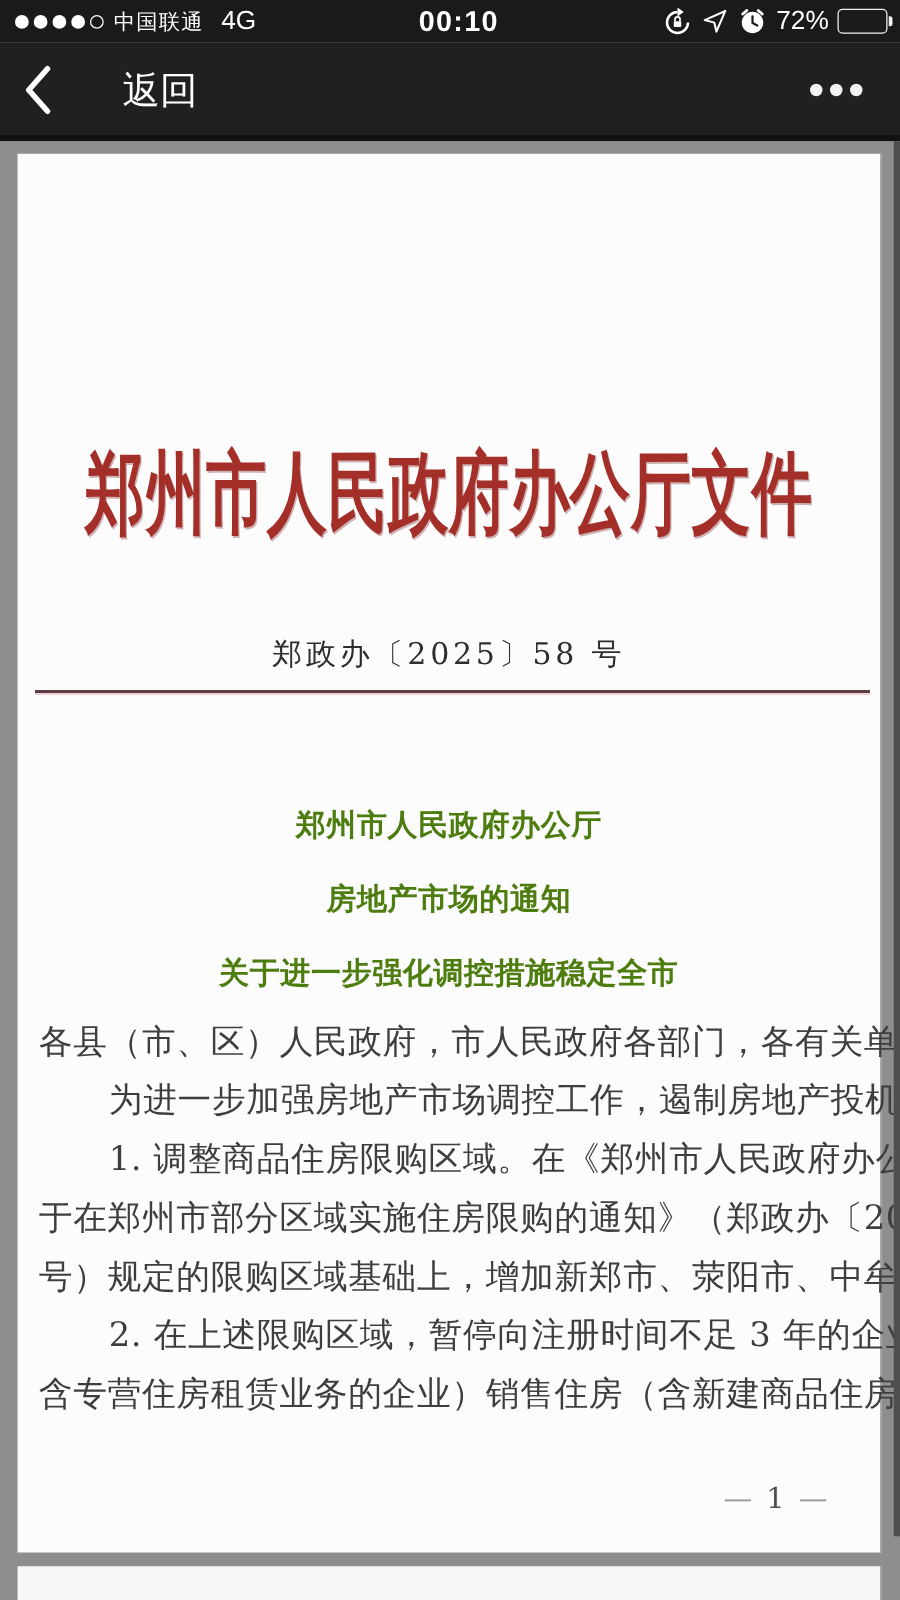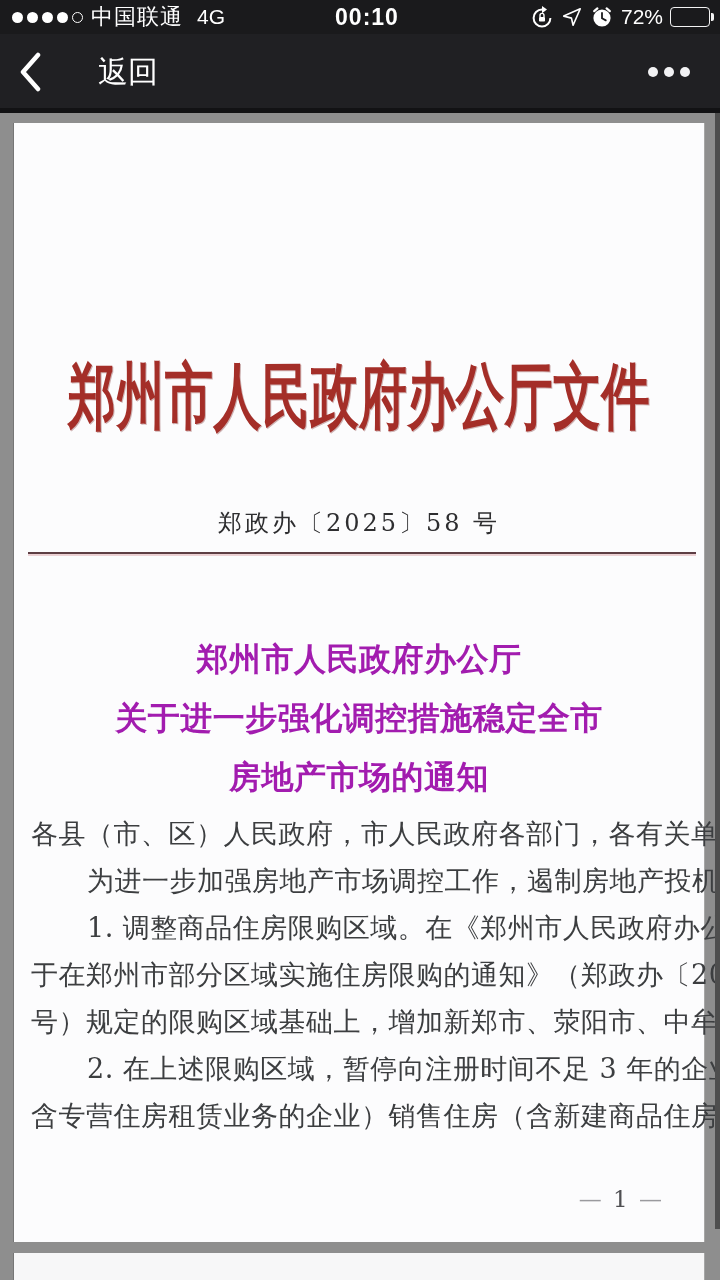--- a/index.html
+++ b/index.html
@@ -16,21 +16,21 @@
   
   .statusbar {
     position: absolute; left: 0; top: 0; width: 720px; height: 34px;
     background: #1a1a1c; color: #fff;
     display: flex; align-items: center;
   }
   .sb-left { position: absolute; left: 12px; top: 0; height: 34px; display: flex; align-items: center; gap: 8px; }
   .signal { display: flex; align-items: center; gap: 4px; }
   .sig-dot { width: 11px; height: 11px; border-radius: 50%; background: #fff; }
   .sig-dot.empty { background: transparent; border: 1.5px solid #fff; }
-  .carrier { font-size: 22px; letter-spacing: 1px; }
+  .carrier { font-size: 17px; letter-spacing: 1px; }
   .network { font-size: 21px; margin-left: 6px; }
   .sb-time {
     position: absolute; left: 0; right: 0; top: 0; height: 34px;
     display: flex; align-items: center; justify-content: center;
     font-size: 23px; font-weight: bold; letter-spacing: 1px; padding-left: 14px;
   }
   .sb-right { position: absolute; right: 10px; top: 0; height: 34px; display: flex; align-items: center; gap: 7px; }
   .pct { font-size: 21px; }
   .batt { position: relative; width: 40px; height: 20px; border: 1.5px solid rgba(255,255,255,.95); border-radius: 4px; padding: 2px; }
   .batt-fill { height: 100%; background: #fff; border-radius: 1px; }
@@ -76,22 +76,22 @@
     position: absolute; left: 0; top: 384px; width: 100%;
     text-align: center; font-size: 24px; line-height: 32px;
     letter-spacing: 3px; color: #2e2e30;
   }
   .red-rule {
     position: absolute; left: 14px; top: 429px; width: 668px; height: 4px;
     background: linear-gradient(to bottom, #5e3e44 0 55%, #ecd1d4 55% 100%);
   }
   .notice-title {
     position: absolute; left: 0; top: 507px; width: 100%;
-    text-align: center; font-size: 32px; font-weight: bold;
-    line-height: 59px; letter-spacing: 0.5px; color: #a21caf;
+    text-align: center; font-size: 24px; font-weight: bold;
+    line-height: 59px; letter-spacing: 0.5px; color: #4d7c0f;
   }
   .doc-body {
     position: absolute; left: 17px; top: 687px; width: 664px;
     font-size: 27px; line-height: 47px; letter-spacing: 0.5px;
     color: #3c3e40; white-space: nowrap;
   }
   .bline { height: 47px; }
   .bline.ind { padding-left: 56px; }
   .page-number {
     position: absolute; right: 40px; top: 1062px;
@@ -166,22 +166,22 @@
   <div class="nav-shadow"></div>
 
   <div class="viewer">
 
     <div class="page page1">
       <div class="doc-header">郑州市人民政府办公厅文件</div>
       <div class="doc-number">郑政办〔2025〕58 号</div>
       <div class="red-rule"></div>
       <div class="notice-title">
           <div>郑州市人民政府办公厅</div>
+          <div>房地产市场的通知</div>
           <div>关于进一步强化调控措施稳定全市</div>
-          <div>房地产市场的通知</div>
         </div>
       <div class="doc-body">
           <div class="bline">各县（市、区）人民政府，市人民政府各部门，各有关单位：</div>
           <div class="bline ind">为进一步加强房地产市场调控工作，遏制房地产投机炒作行</div>
           <div class="bline ind">1. 调整商品住房限购区域。在《郑州市人民政府办公厅关</div>
           <div class="bline">于在郑州市部分区域实施住房限购的通知》（郑政办〔2016〕64</div>
           <div class="bline">号）规定的限购区域基础上，增加新郑市、荥阳市、中牟县。</div>
           <div class="bline ind">2. 在上述限购区域，暂停向注册时间不足 3 年的企业（不</div>
           <div class="bline">含专营住房租赁业务的企业）销售住房（含新建商品住房和存量</div>
         </div>

